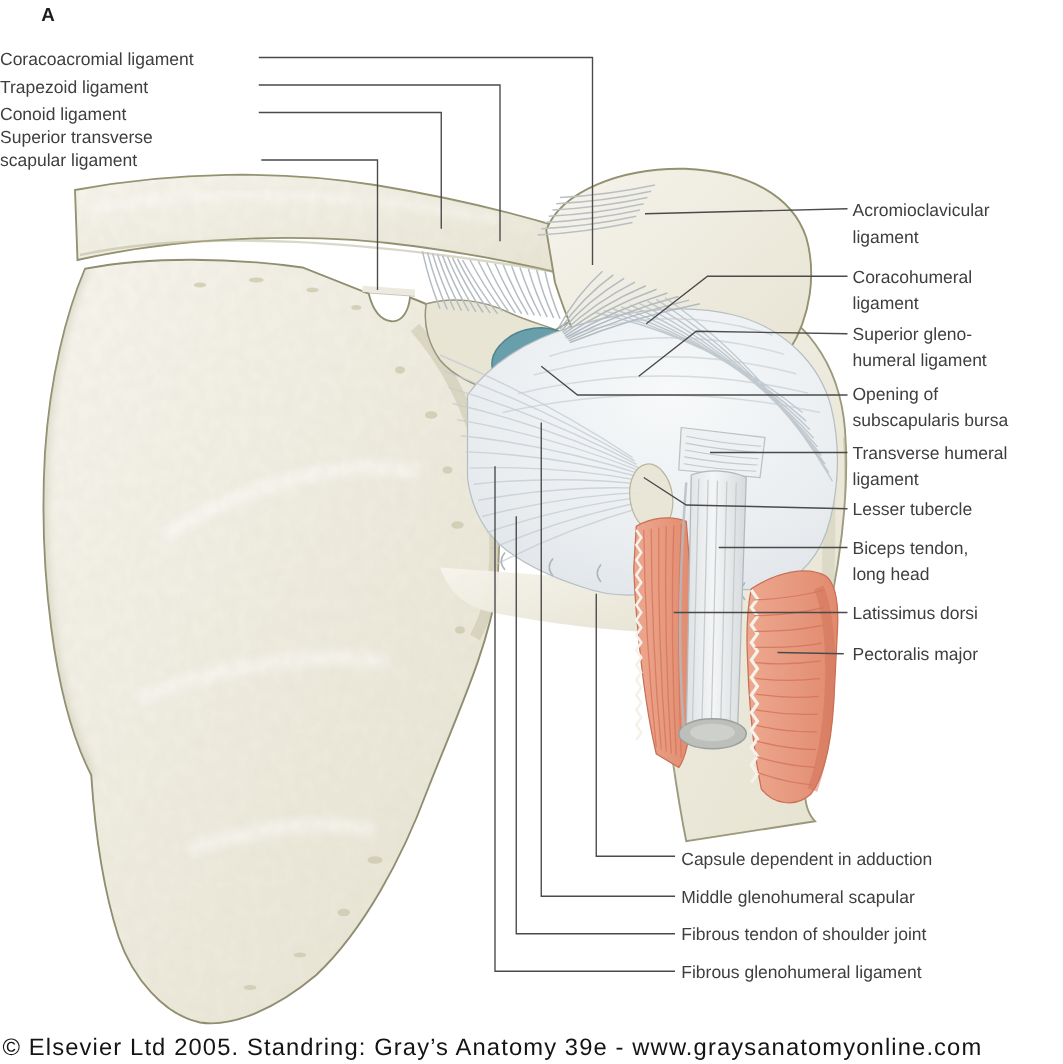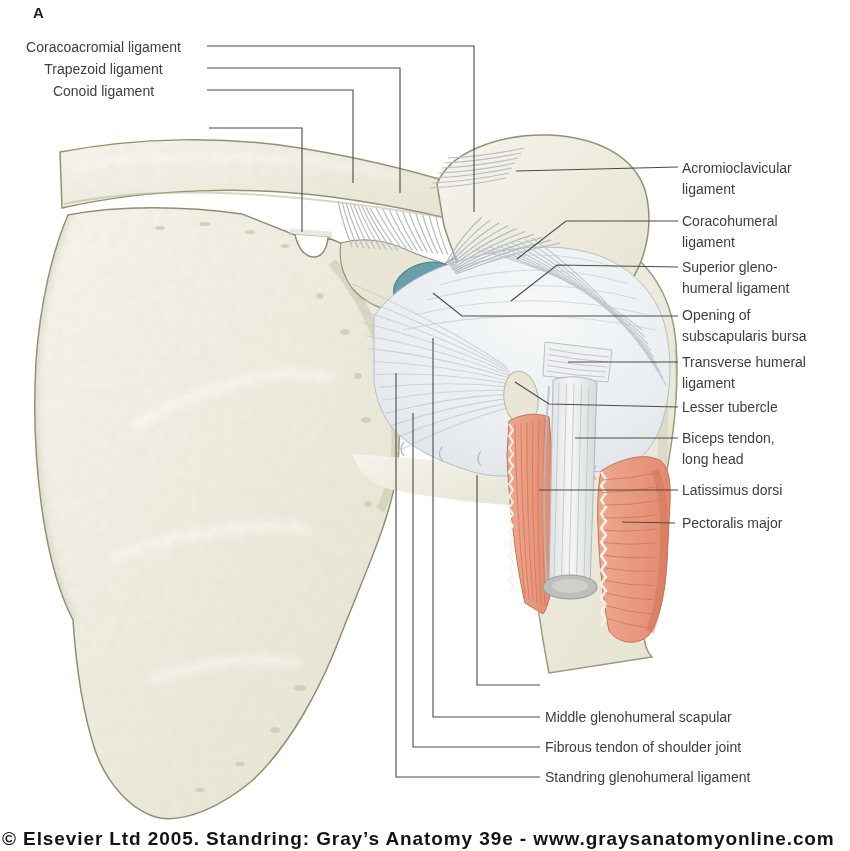--- a/index.html
+++ b/index.html
@@ -1,24 +1,24 @@
 <!DOCTYPE html>
 <html><head>
 <meta charset="utf-8">
 <style>
   html,body{margin:0;padding:0;background:#fff;}
   .stage{position:relative;width:850px;height:851px;background:#ffffff;overflow:hidden;
          font-family:"Liberation Sans",sans-serif;}
   .stage svg{position:absolute;left:0;top:0;}
   .panel-letter{position:absolute;left:33px;top:4px;font-size:15px;font-weight:bold;color:#1c1c1c;}
   .label{position:absolute;font-size:14px;color:#3e3e3e;white-space:pre-line;}
-  .label.l{left:0;width:207px;text-align:center;line-height:19px;}
+  .label.l{left:0;width:207px;text-align:left;line-height:19px;}
   .label.r{left:682px;width:170px;line-height:21px;}
   .label.b{left:545px;width:300px;line-height:16px;}
-  .credit{position:absolute;left:2px;top:828px;width:847px;font-size:19px;font-weight:700;
+  .credit{position:absolute;left:2px;top:828px;width:847px;font-size:19px;font-weight:400;
           letter-spacing:0.9px;color:#141414;white-space:nowrap;}
 </style>
 </head>
 <body>
 
 <div class="stage">
 
   <svg width="850" height="851" viewBox="0 0 850 851">
     <defs>
       <linearGradient id="boneG" x1="0" y1="0" x2="1" y2="1">
@@ -235,35 +235,38 @@
       <polyline points="540,747 413,747 413,413"></polyline>
       <polyline points="540,777 396,777 396,373"></polyline>
     </g>
   </svg>
 
   <div class="panel-letter">A</div>
 
   <div class="label l" style="top:38px">Coracoacromial ligament</div>
   <div class="label l" style="top:60px">Trapezoid ligament</div>
   <div class="label l" style="top:82px">Conoid ligament</div>
+  <div class="label l" style="top:100px">Superior transverse
+scapular ligament</div>
 
   <div class="label r" style="top:158px">Acromioclavicular
 ligament</div>
   <div class="label r" style="top:211px">Coracohumeral
 ligament</div>
   <div class="label r" style="top:257px">Superior gleno-
 humeral ligament</div>
   <div class="label r" style="top:305px">Opening of
 subscapularis bursa</div>
   <div class="label r" style="top:352px">Transverse humeral
 ligament</div>
   <div class="label r" style="top:397px">Lesser tubercle</div>
   <div class="label r" style="top:428px">Biceps tendon,
 long head</div>
   <div class="label r" style="top:480px">Latissimus dorsi</div>
   <div class="label r" style="top:513px">Pectoralis major</div>
 
+  <div class="label b" style="top:679px">Capsule dependent in adduction</div>
   <div class="label b" style="top:709px">Middle glenohumeral scapular</div>
   <div class="label b" style="top:739px">Fibrous tendon of shoulder joint</div>
-  <div class="label b" style="top:769px">Standring glenohumeral ligament</div>
+  <div class="label b" style="top:769px">Fibrous glenohumeral ligament</div>
 
   <div class="credit">© Elsevier Ltd 2005. Standring: Gray’s Anatomy 39e - www.graysanatomyonline.com</div>
 </div>
 
 </body></html>

